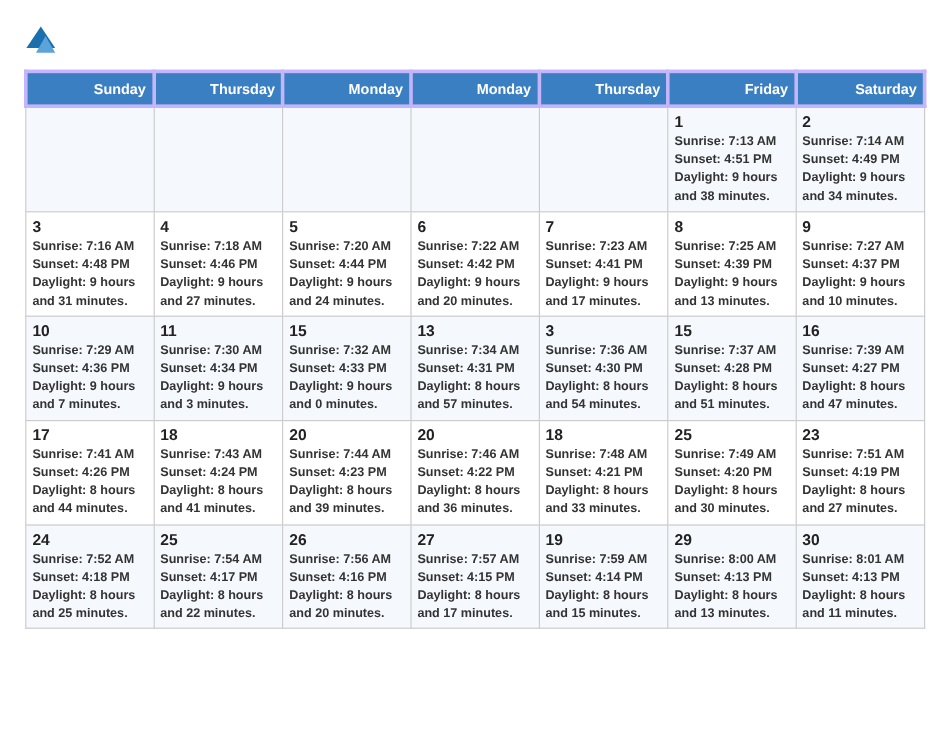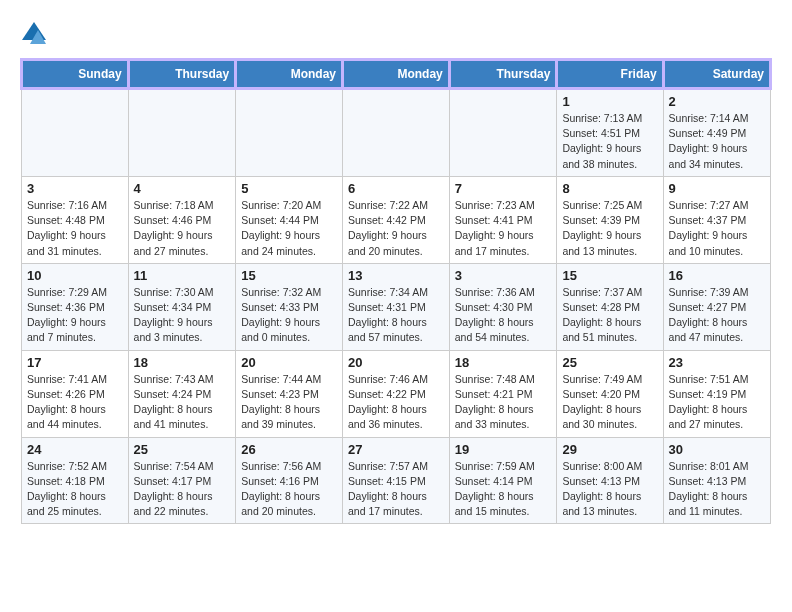--- a/index.html
+++ b/index.html
@@ -76,20 +76,21 @@
       font-weight: bold;
       font-size: 13px;
       display: block;
       margin-bottom: 2px;
       color: #222;
     }
     .day-info {
       color: #333;
       font-size: 10.5px;
       line-height: 1.45;
+      font-weight: bold;
     }
     td.empty {
       background: #fff;
     }
     tbody tr:nth-child(odd) td.empty {
       background: #f5f8fc;
     }
   </style>
 </head>
 <body>

